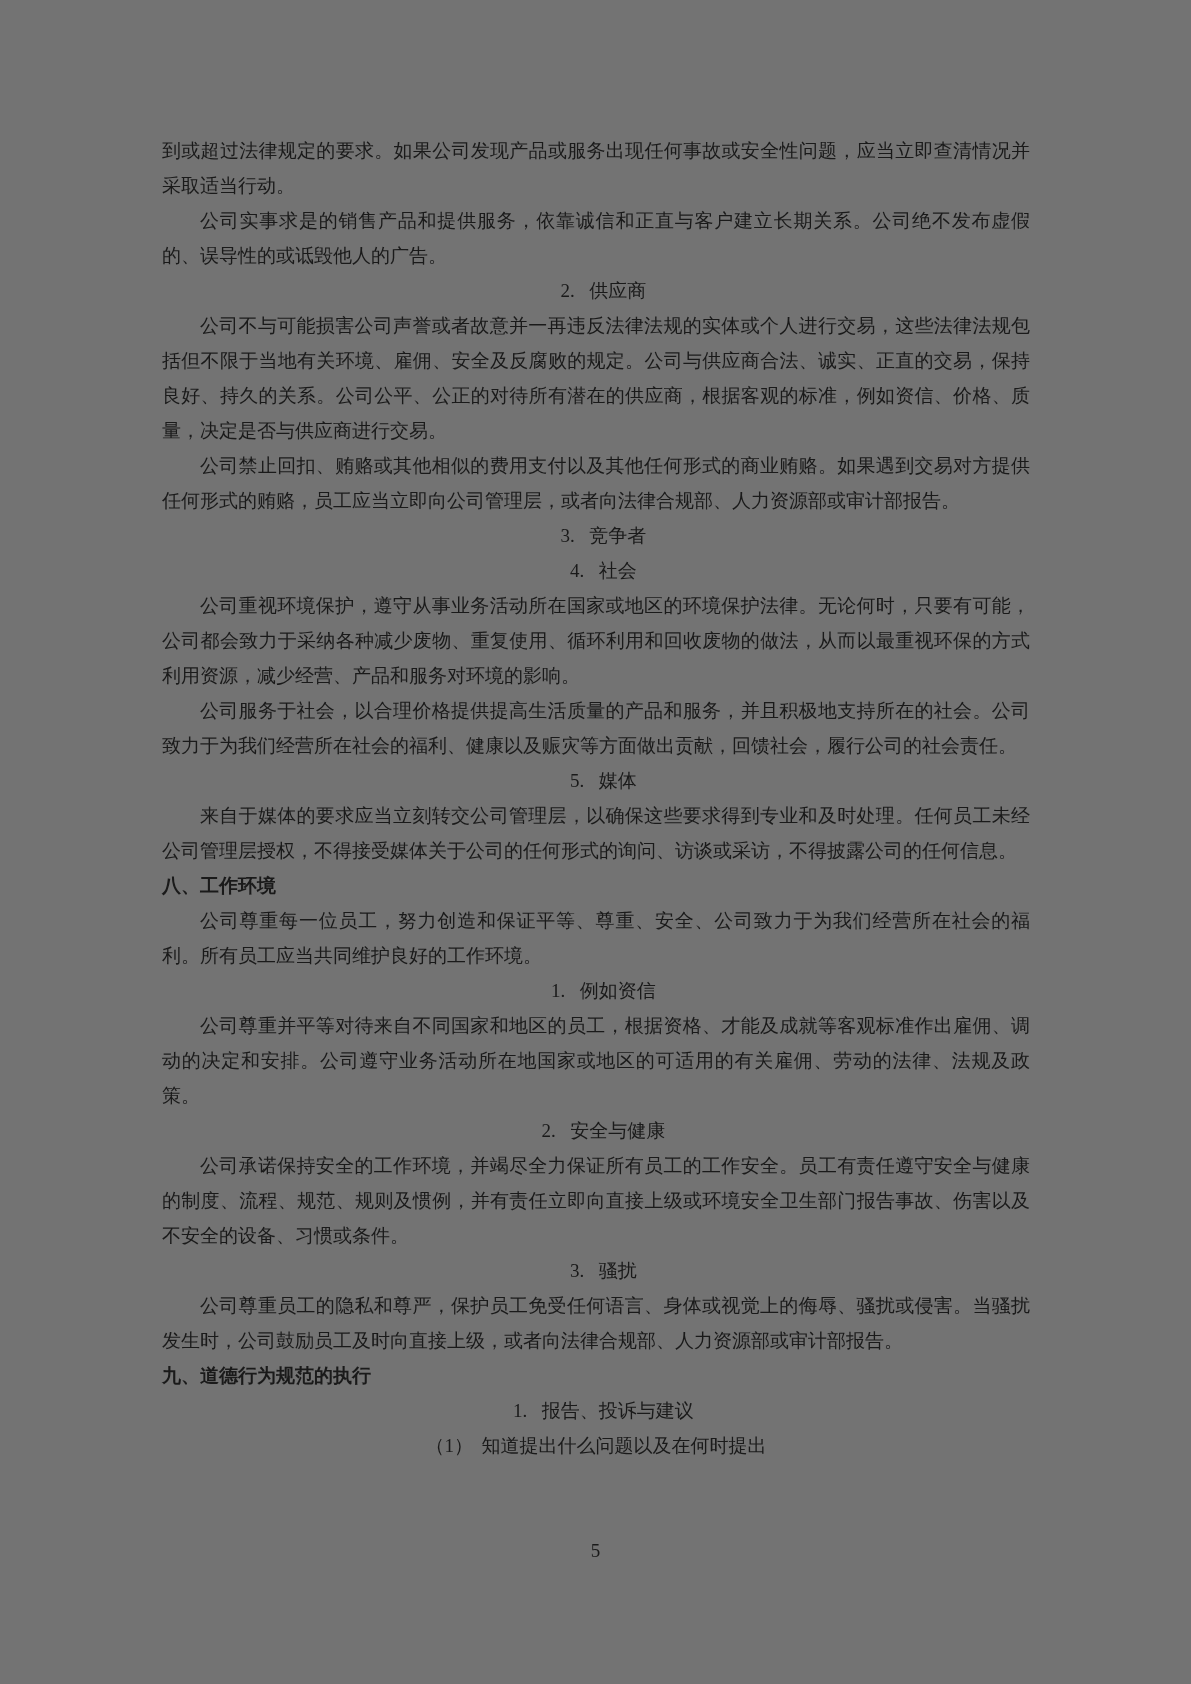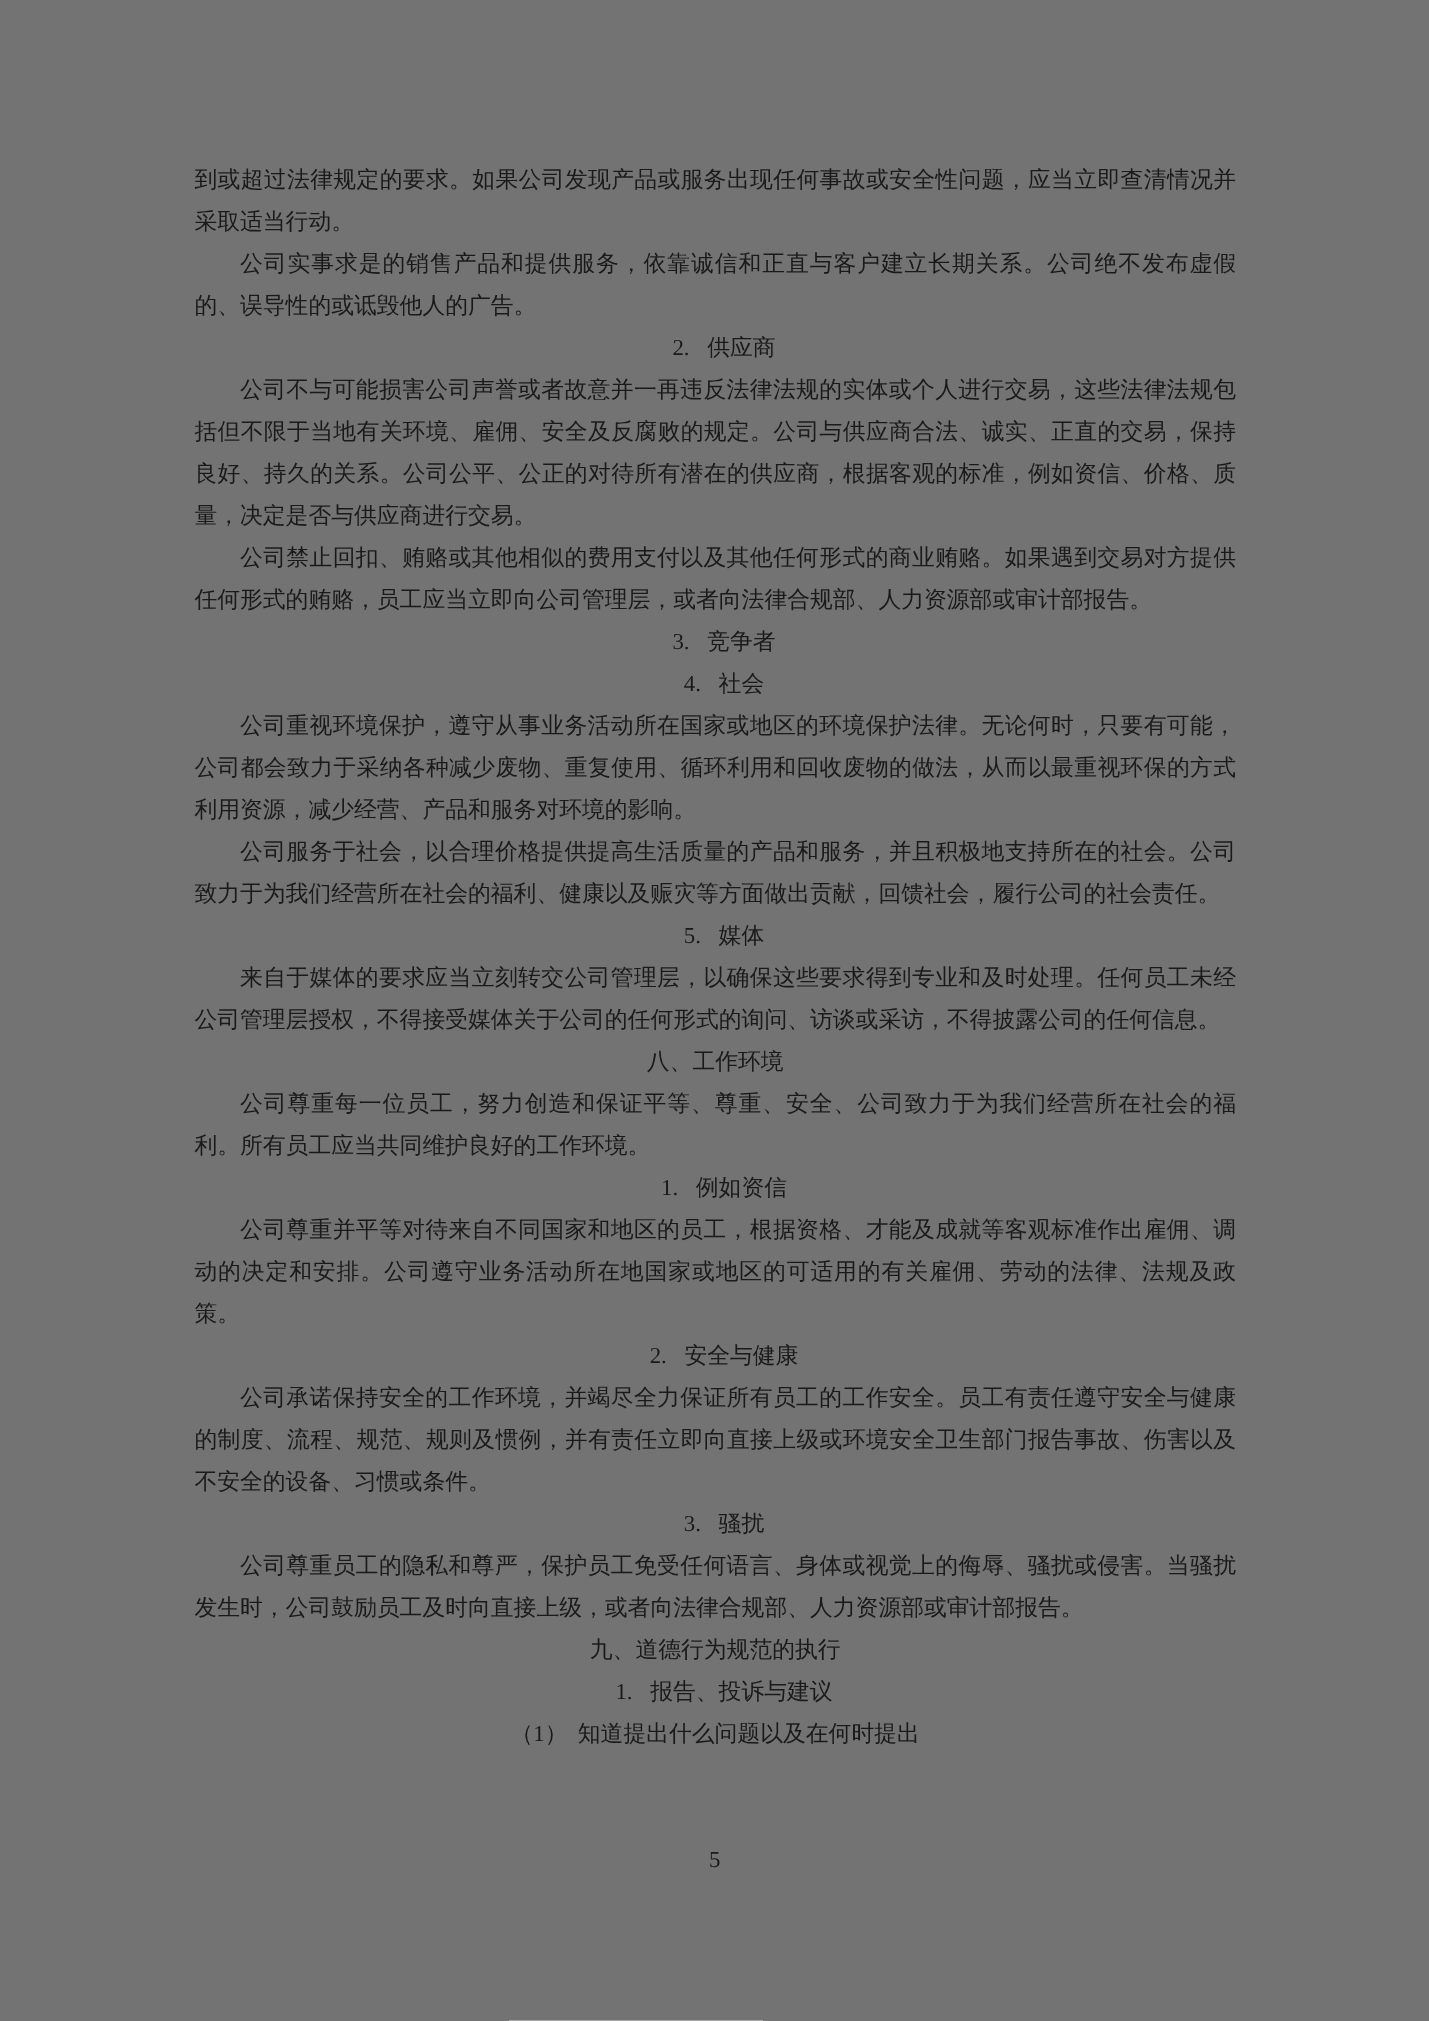--- a/index.html
+++ b/index.html
@@ -31,22 +31,22 @@
     text-align: justify;
     text-justify: inter-character;
     word-break: break-all;
     overflow-wrap: anywhere;
   }
   .para.indent {
     text-indent: 2em;
     font-family: Liberation Serif, serif;
   }
   .para.heading {
-    font-weight: normal;
-    text-align: center;
+    font-weight: bold;
+    text-align: left;
   }
   .para.item, .para.sub {
     text-align: center;
   }
   .para.item .label {
     display: inline-block;
     min-width: 2.3em;
   }
   .para.sub .label {
     margin-right: 0.45em;

